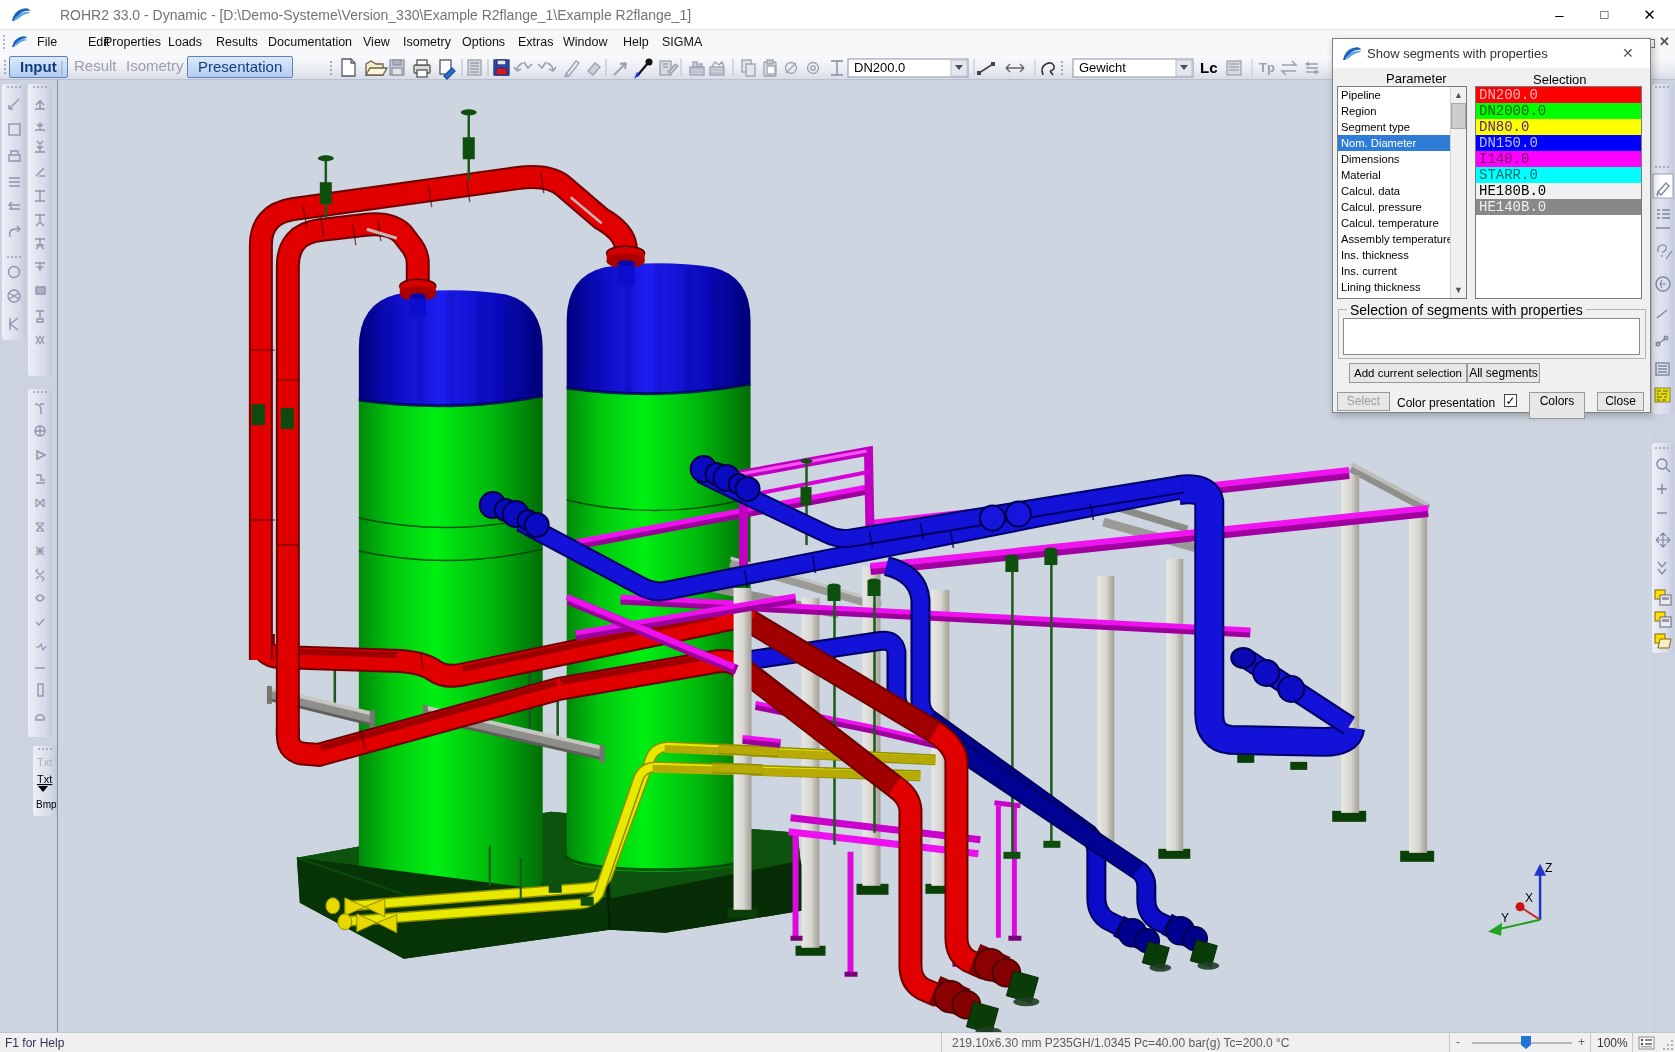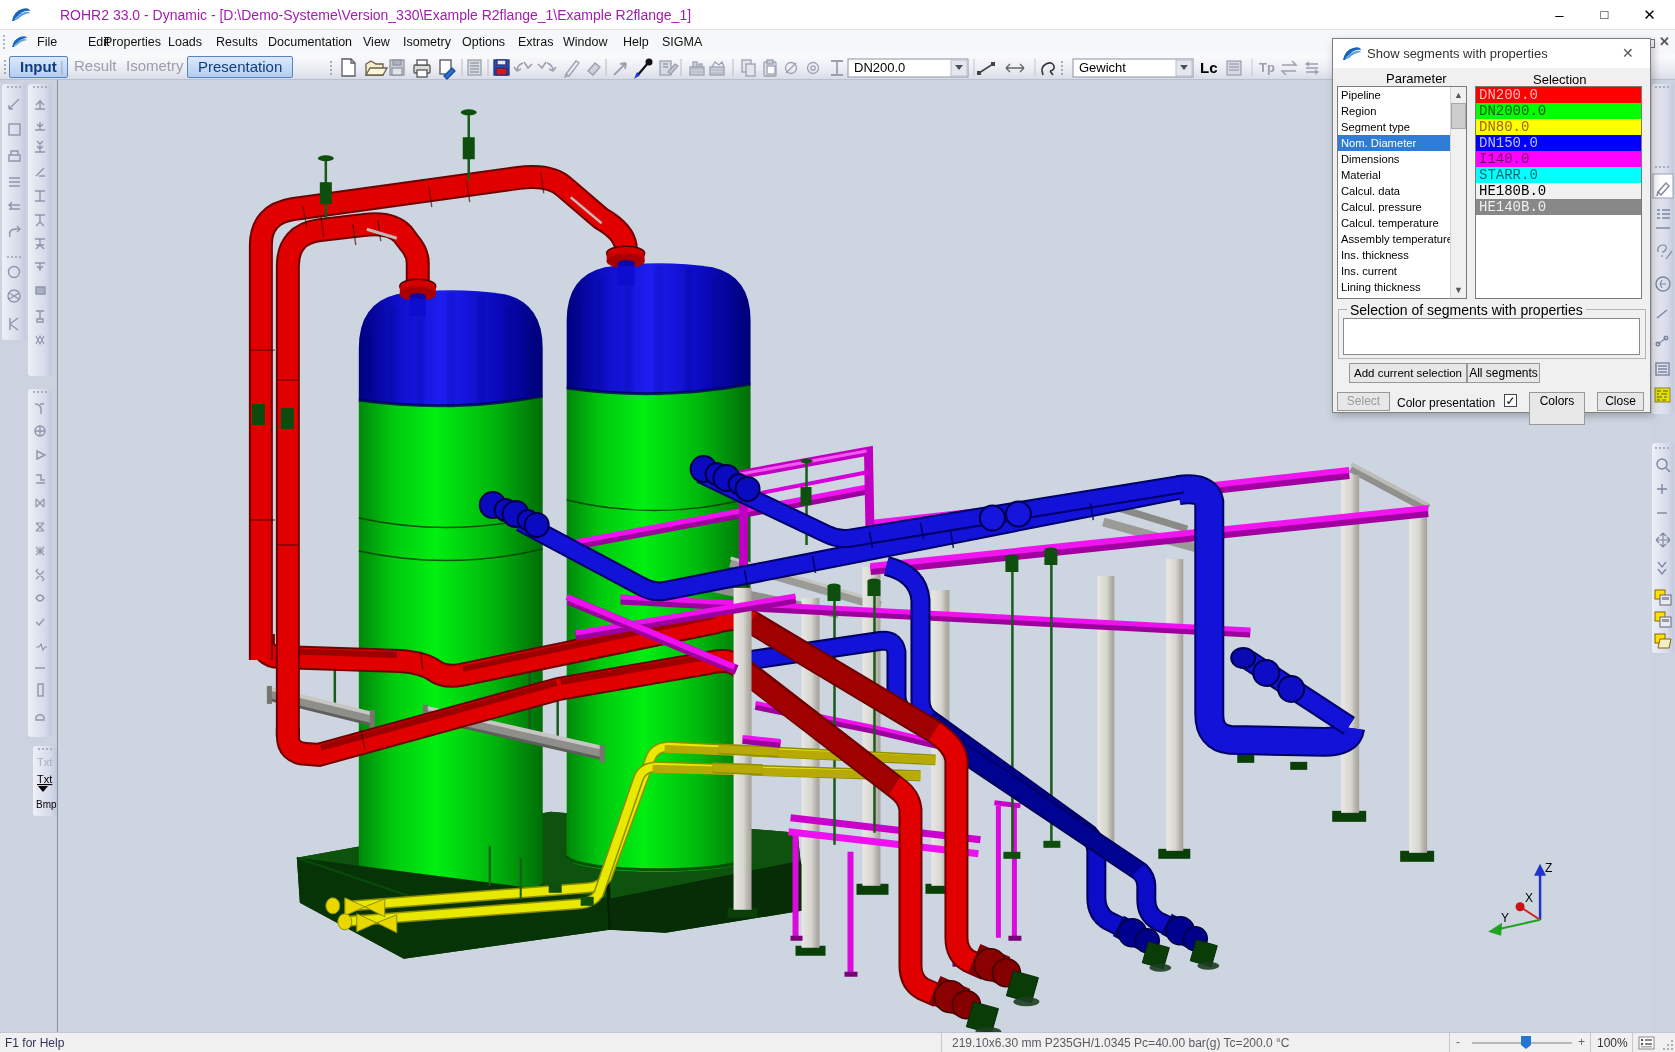--- a/index.html
+++ b/index.html
@@ -1,19 +1,19 @@
 <!DOCTYPE html>
 <html><head>
 <meta charset="utf-8">
 <style>
 *{margin:0;padding:0;box-sizing:border-box}
 html,body{width:1675px;height:1052px;overflow:hidden;font-family:"Liberation Sans",sans-serif;background:#cdd5e1}
 .titlebar{position:absolute;left:0;top:0;width:1675px;height:30px;background:#ffffff;border-bottom:1px solid #e5e5e5}
 .titlebar .ticon{position:absolute;left:10px;top:5px}
-.titlebar .ttext{position:absolute;left:60px;top:7px;font-size:14px;color:#a21caf}
+.titlebar .ttext{position:absolute;left:60px;top:7px;font-size:14px;color:#737373}
 .winbtn{position:absolute;top:0;width:45px;height:30px;text-align:center;line-height:30px;font-size:15px;color:#000}
 .menubar{position:absolute;left:0;top:30px;width:1675px;height:25px;background:#f6f7f9}
 .menubar .mi{position:absolute;top:5px;font-size:12.5px;color:#111}
 .toolrow{position:absolute;left:0;top:55px;width:1675px;height:25px;background:linear-gradient(#fbfbfd 0%,#eceef4 55%,#d9dde7 100%);border-bottom:1px solid #b9bfcc}
 .tab{position:absolute;top:1px;height:22px;font-size:15px;padding:1px 10px}
 .tabon{background:linear-gradient(#dcE9fa,#b3cdef);border:1px solid #5a82c0;color:#123d7d;border-radius:2px}
 .taboff{color:#9a9daa}
 .vstrip{position:absolute;background:linear-gradient(90deg,#eef0f7,#d6dae9 70%,#c3c8dc)}
 .statusbar{position:absolute;left:0;top:1032px;width:1675px;height:20px;background:#f0f0f0;border-top:1px solid #bfc6d4;font-size:12px;color:#4a4a54}
 .dlg{position:absolute;left:1332px;top:38px;width:319px;height:375px;background:#f0f0f0;border:1px solid #808080;box-shadow:2px 3px 8px rgba(0,0,0,.25);font-size:13px}
@@ -705,31 +705,31 @@
   <div class="pitem">Lining thickness</div>
  </div>
  <div style="position:absolute;left:117px;top:48px;width:16px;height:211px;background:#f0f0f0;border-left:1px solid #d5d5d5">
   <div style="height:16px;text-align:center;font-size:9px;color:#555;line-height:16px">▲</div>
   <div style="height:26px;background:#cdcdcd;border:1px solid #a8a8a8"></div>
   <div style="position:absolute;bottom:0;width:100%;height:16px;text-align:center;font-size:9px;color:#555;line-height:16px">▼</div>
  </div>
  <div class="lbox" style="left:142px;top:47px;width:167px;height:213px">
   <div class="sitem" style="background:#ff0000;color:#ffb9c4">DN200.0</div>
   <div class="sitem" style="background:#00ff00;color:#0e5a00">DN2000.0</div>
-  <div class="sitem" style="background:#ffff00;color:#a16207">DN80.0</div>
+  <div class="sitem" style="background:#ffff00;color:#4c1d95">DN80.0</div>
   <div class="sitem" style="background:#0000ff;color:#b9c2ff">DN150.0</div>
   <div class="sitem" style="background:#ff00ff;color:#6e0060">I140.0</div>
   <div class="sitem" style="background:#00ffff;color:#006e6e">STARR.0</div>
   <div class="sitem" style="background:#f0f0f0;color:#000">HE180B.0</div>
   <div class="sitem" style="background:#888888;color:#efefef">HE140B.0</div>
  </div>
  <div class="gbox" style="left:5px;top:270px;width:308px;height:50px">
       <div class="glabel" style="font-size:14px">Selection of segments with properties</div>
     </div>
  <div style="position:absolute;left:10px;top:279px;width:297px;height:37px;background:#fff;border:1px solid #8a8a8a"></div>
  <div class="btn" style="left:16px;top:324px;width:118px;height:20px;line-height:18px;font-size:11.5px">Add current selection</div>
  <div class="btn" style="left:134px;top:324px;width:73px;height:20px;line-height:18px">All segments</div>
  <div class="btn" style="left:4px;top:353px;width:53px;height:19px;line-height:17px;color:#9b9b9b">Select</div>
  <div class="lbl" style="left:64px;top:357px;font-size:12px">Color presentation</div>
  <div style="position:absolute;left:171px;top:355px;width:13px;height:13px;background:#fff;border:1px solid #444;font-size:12px;line-height:12px;text-align:center">✓</div>
- <div class="btn" style="left:196px;top:353px;width:56px;height:33px;line-height:17px">Colors</div>
+ <div class="btn" style="left:196px;top:353px;width:56px;height:27px;line-height:17px">Colors</div>
  <div class="btn" style="left:264px;top:353px;width:47px;height:19px;line-height:17px">Close</div>
 </div>
 
 </body></html>

